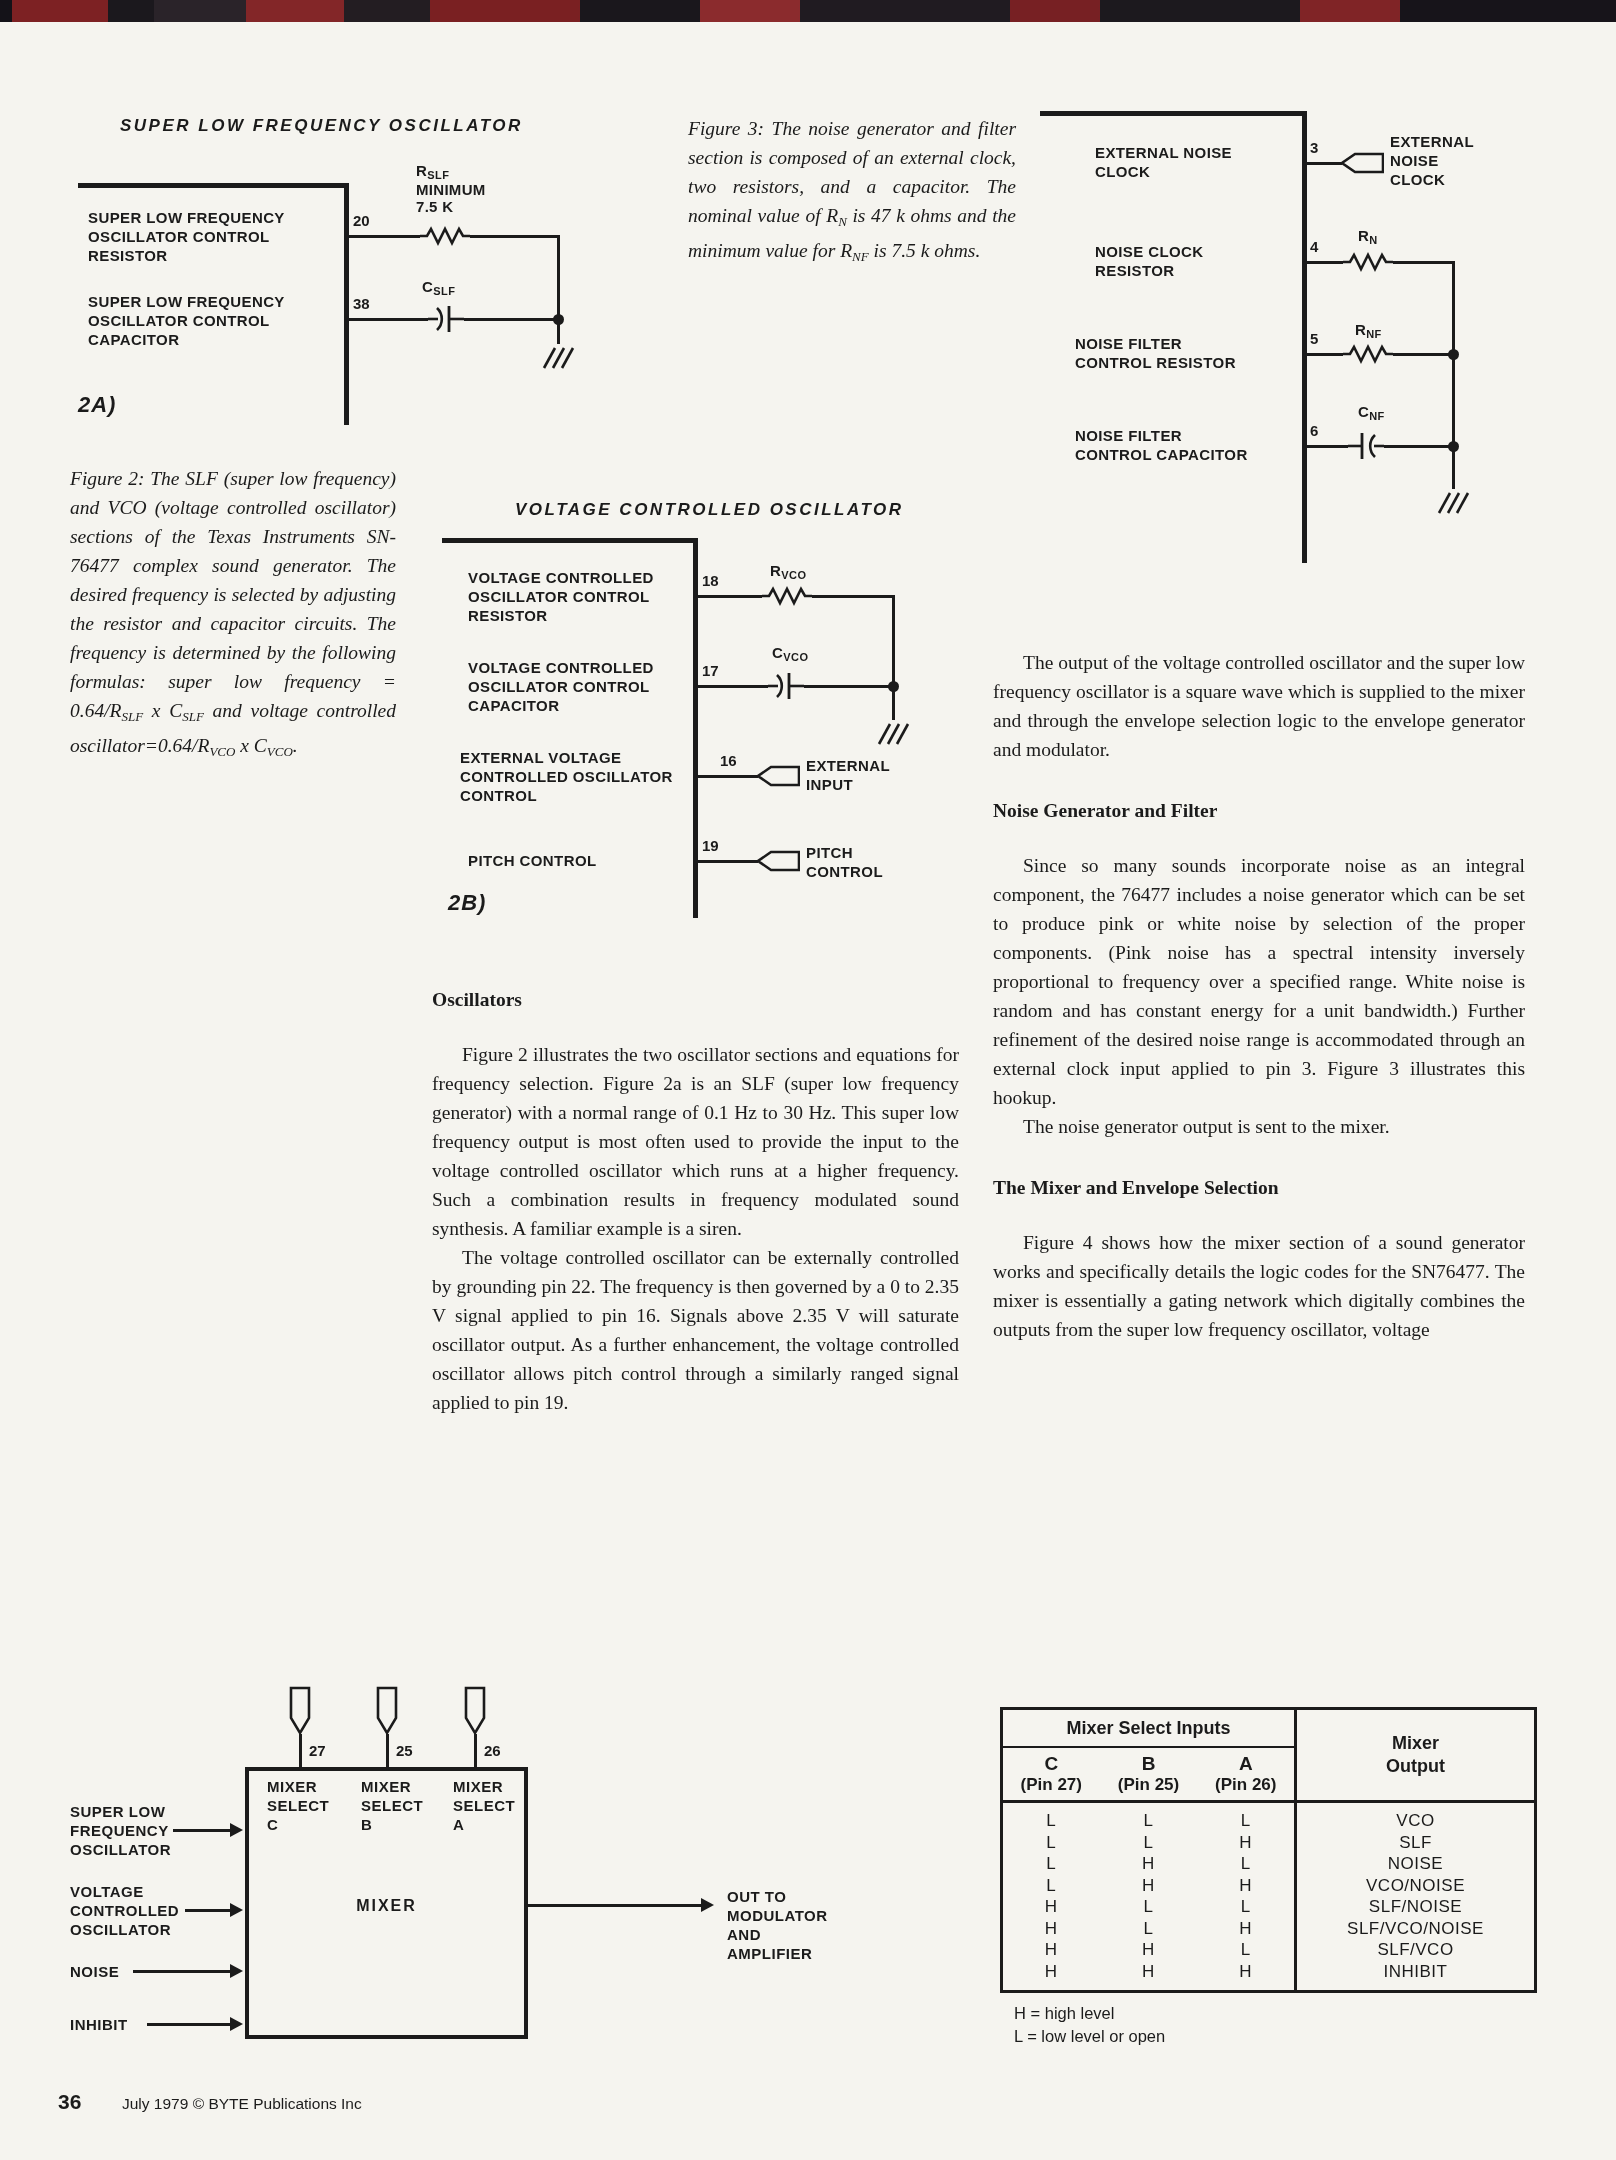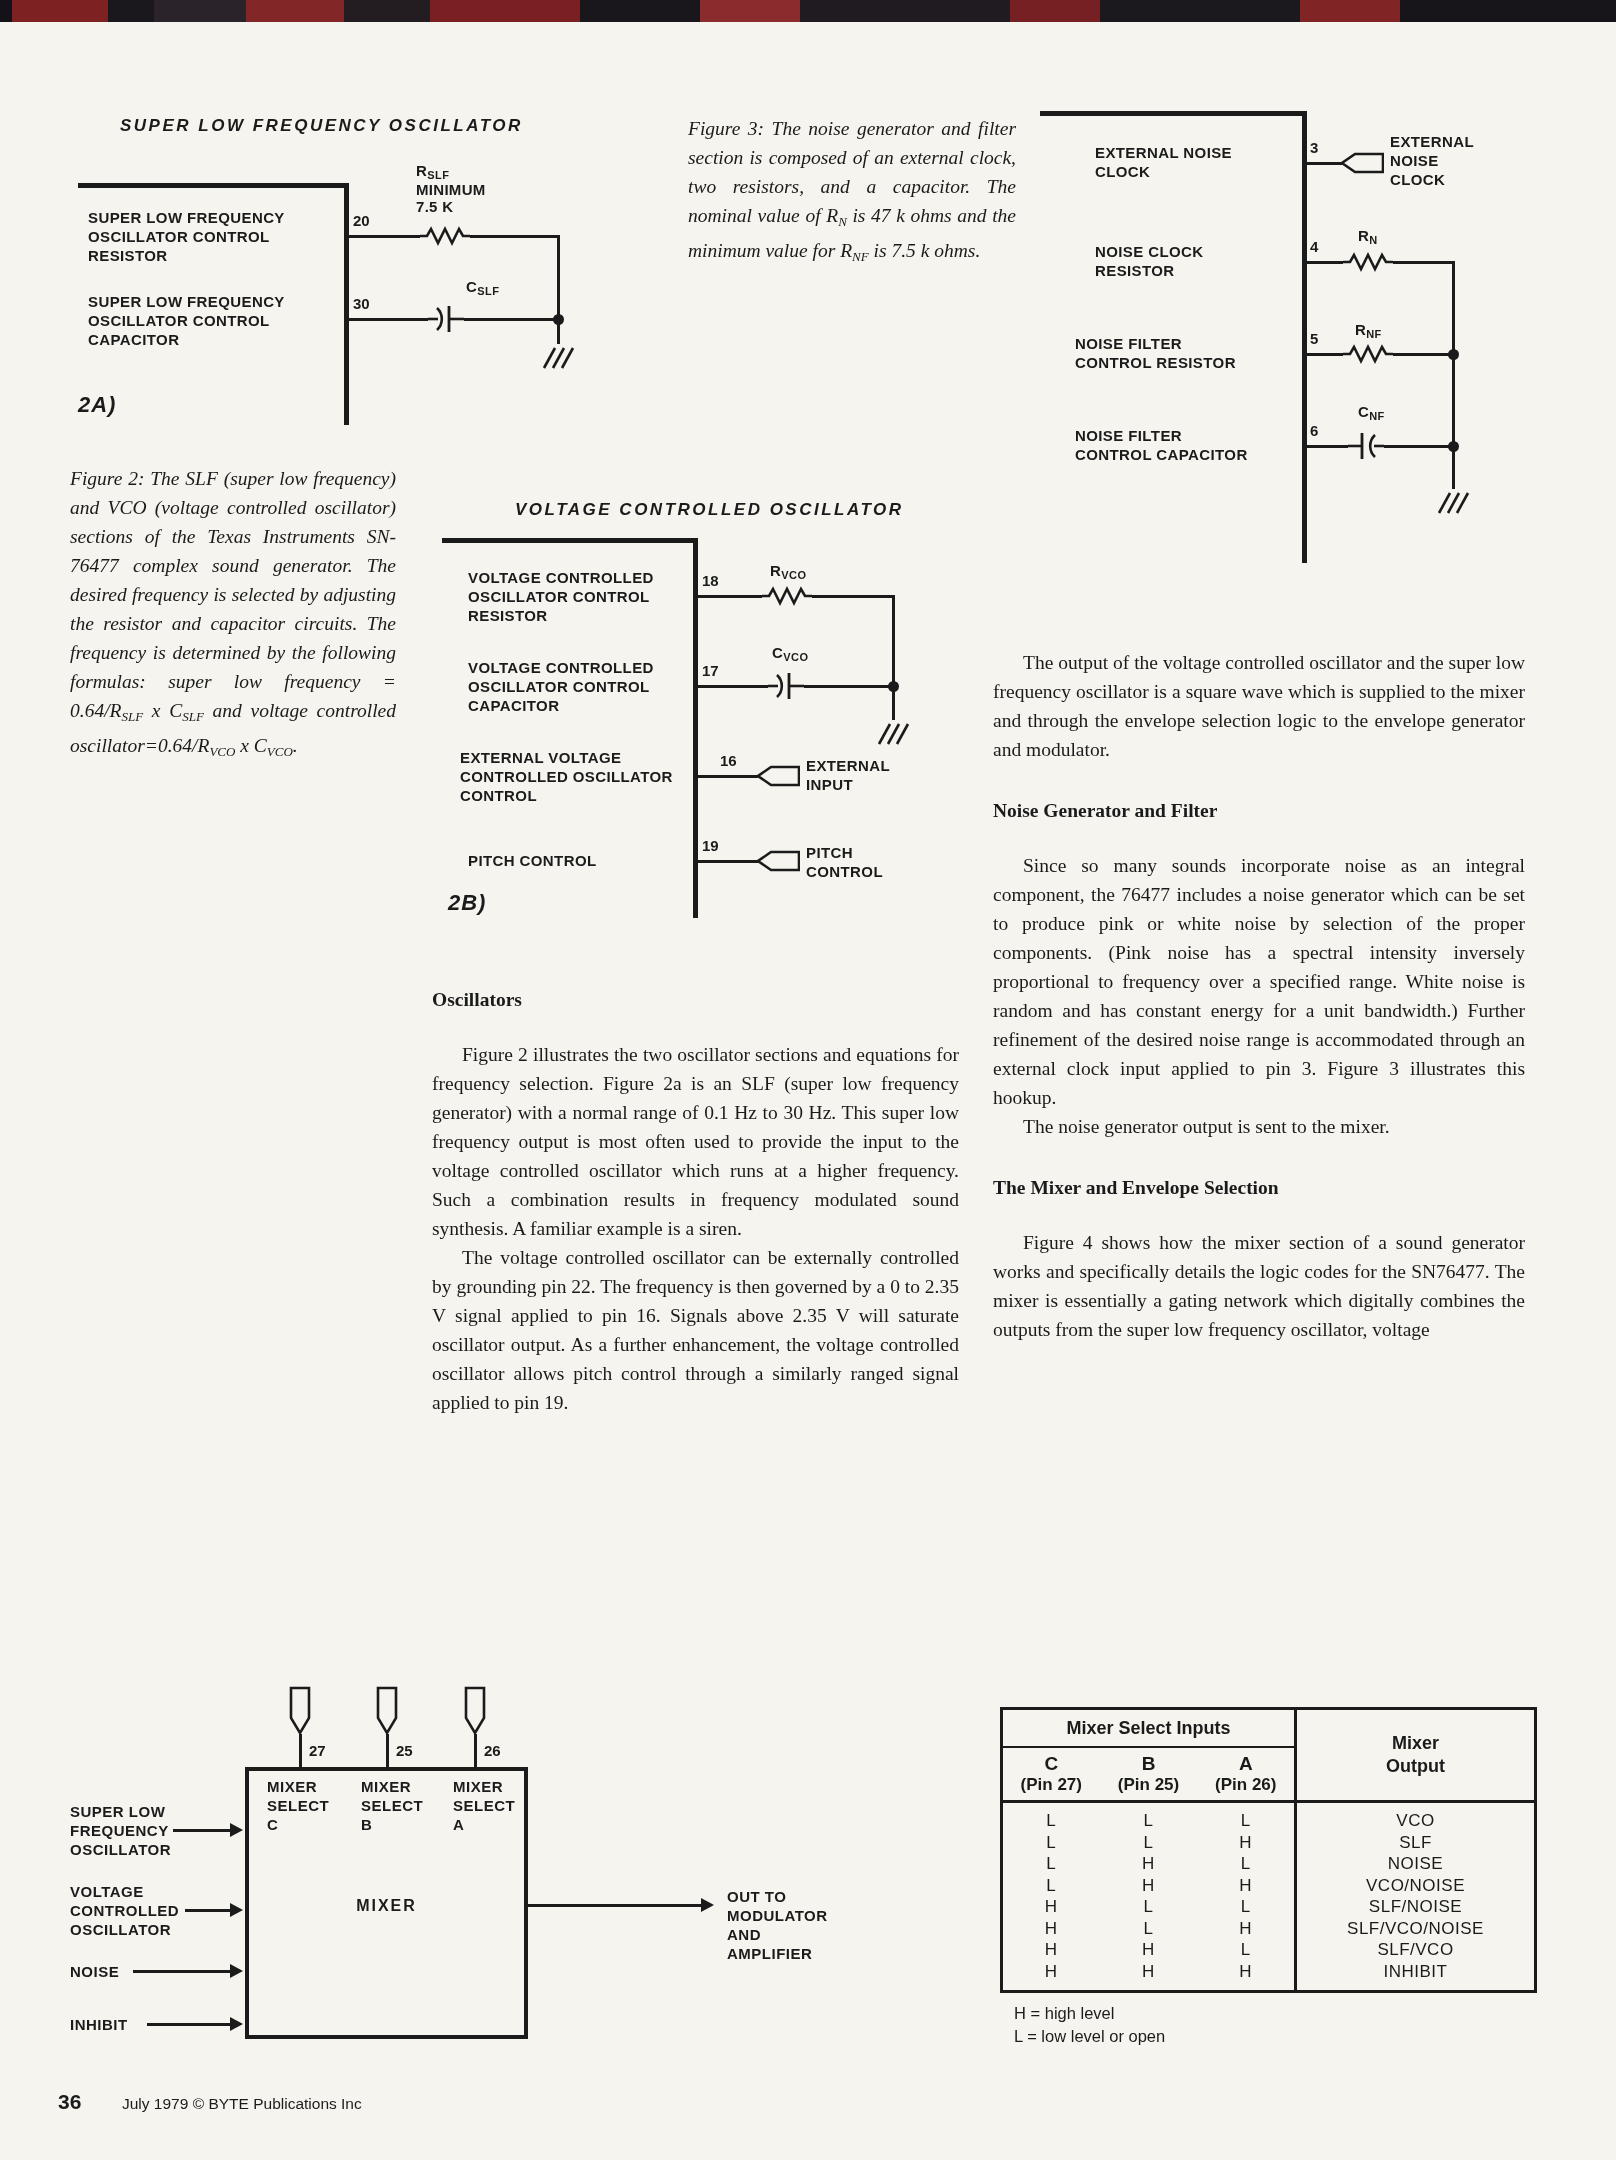--- a/index.html
+++ b/index.html
@@ -118,27 +118,27 @@
         <use href="#g-res"></use>
       </svg>
     <div class="wire-h" style="left:400px;top:123px;width:90px;"></div>
     <div class="comp" style="left:346px;top:50px;"><span>R</span><span class="sub">SLF</span><br><span>MINIMUM</span><br><span>7.5 K</span></div>
 
     <div class="wire-v" style="left:487px;top:123px;height:85px;"></div>
 
     <div class="clabel r" style="left:18px;top:180px;width:252px;">SUPER LOW FREQUENCY
 OSCILLATOR CONTROL
 CAPACITOR</div>
-    <div class="pin" style="left:283px;top:183px;">30</div>
+    <div class="pin" style="left:283px;top:183px;">38</div>
     <div class="wire-h" style="left:278px;top:206px;width:80px;"></div>
     <svg class="glyph" style="left:358px;top:192px;width:36px;height:30px;">
         <use href="#g-cap"></use>
       </svg>
     <div class="wire-h" style="left:394px;top:206px;width:96px;"></div>
-    <div class="comp" style="left:352px;top:166px;margin-left:44px;"><span>C</span><span class="sub">SLF</span></div>
+    <div class="comp" style="left:352px;top:166px;"><span>C</span><span class="sub">SLF</span></div>
 
     <div class="dot" style="left:483px;top:202px;"></div>
     <div class="wire-v" style="left:487px;top:208px;height:24px;"></div>
     <svg class="glyph" style="left:471px;top:232px;width:34px;height:26px;">
         <use href="#g-gnd"></use>
       </svg>
 
     <div class="tag" style="left:8px;top:280px;">2A)</div>
   </div>
 

